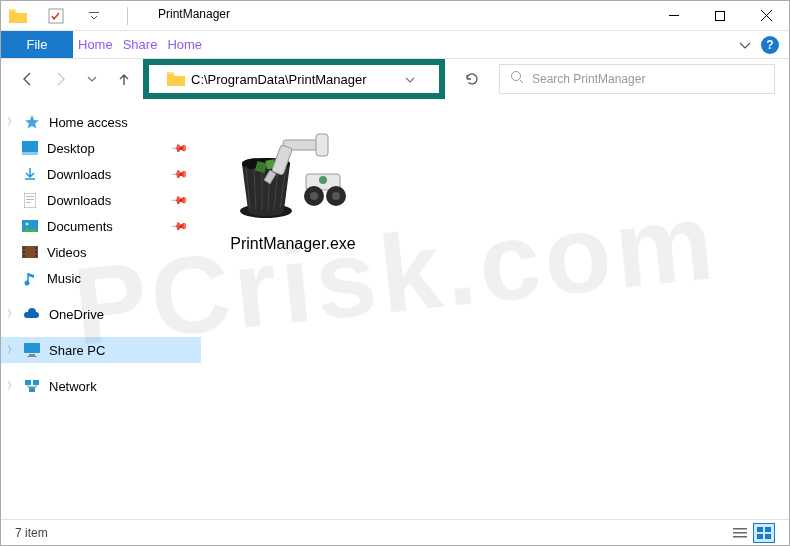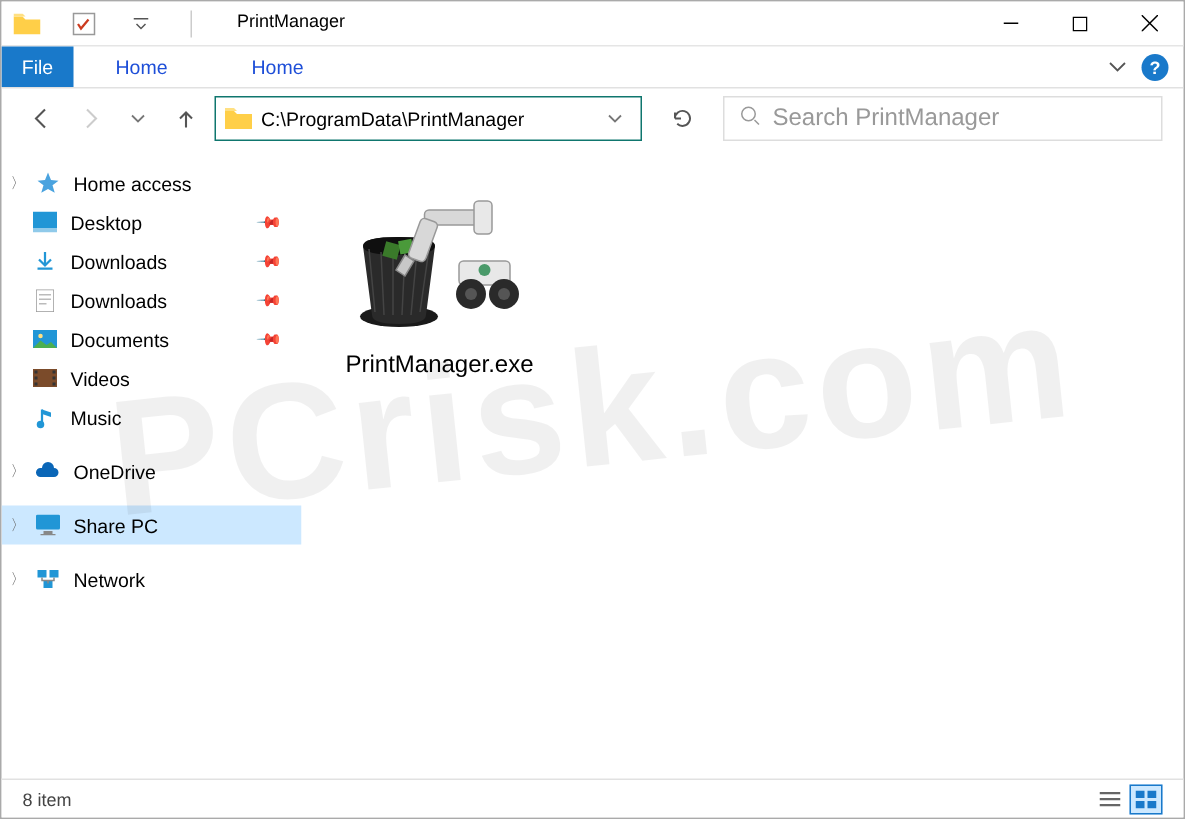--- a/index.html
+++ b/index.html
@@ -9,36 +9,36 @@
     .titlebar { height: 30px; display: flex; align-items: center; background: #fff; border-bottom: 1px solid #e5e5e5; }
     .titlebar-left { display: flex; padding-left: 8px; gap: 20px; }
     .qat-icon { width: 18px; height: 18px; display: flex; align-items: center; justify-content: center; }
     .titlebar-sep { width: 1px; height: 18px; background: #ccc; margin: 0 4px; }
     .window-title { font-size: 12px; color: #000; margin-left: 6px; }
     .titlebar-right { margin-left: auto; display: flex; }
     .win-btn { width: 46px; height: 30px; display: flex; align-items: center; justify-content: center; cursor: default; }
     
     
     .ribbon { height: 28px; display: flex; align-items: stretch; border-bottom: 1px solid #e1e1e1; }
-    .file-tab { width: 48px; background: #1979ca; color: #fff; display: flex; align-items: center; justify-content: center; font-size: 13px; }
-    .ribbon-tab { padding: 0 28px; display: flex; align-items: center; font-size: 13px; color: #1d4ed8; cursor: default; }
+    .file-tab { width: 72px; background: #1979ca; color: #fff; display: flex; align-items: center; justify-content: center; font-size: 13px; }
+    .ribbon-tab { padding: 0 5px; display: flex; align-items: center; font-size: 13px; color: #8b5cf6; cursor: default; }
     .ribbon-right { margin-left: auto; display: flex; align-items: center; padding-right: 10px; gap: 10px; }
     .help-circle { width: 18px; height: 18px; border-radius: 50%; background: #1979ca; color: #fff; font-size: 12px; font-weight: bold; display: flex; align-items: center; justify-content: center; }
     
     
     .addr-row { height: 40px; display: flex; align-items: center; padding: 0 14px; gap: 6px; }
     .nav-btn { width: 26px; height: 26px; display: flex; align-items: center; justify-content: center; color: #666; }
     .nav-btn.disabled { color: #ccc; }
-    .address-bar { flex: 1; height: 30px; border: 1px solid #0f766e; display: flex; align-items: center; padding: 0 6px; gap: 6px; max-width: 330px; }
+    .address-bar { flex: 1; height: 40px; border: 6px solid #0f766e; display: flex; align-items: center; padding: 0 18px; gap: 6px; max-width: 330px; }
     .address-bar .folder-mini { width: 18px; height: 14px; }
     .address-path { font-size: 13px; color: #000; flex: 1; }
     .addr-dropdown { color: #666; padding: 0 6px; }
     .refresh-btn { width: 30px; height: 30px; display: flex; align-items: center; justify-content: center; color: #555; margin-left: 6px; }
     .search-box { flex: 1; height: 30px; border: 1px solid #ddd; display: flex; align-items: center; padding: 0 10px; gap: 8px; color: #888; margin-left: 6px; }
-    .search-box input { border: none; outline: none; font-size: 16px; flex: 1; color: #8b5cf6; }
+    .search-box input { border: none; outline: none; font-size: 12px; flex: 1; color: #8b5cf6; }
     .search-box input::placeholder { color: #999; }
     
     
     .main { display: flex; height: calc(100% - 30px - 28px - 40px - 26px); }
     
     
     .nav-pane { width: 200px; padding: 10px 0; overflow-y: auto; }
     .nav-item { height: 26px; display: flex; align-items: center; padding-left: 22px; gap: 8px; font-size: 13px; color: #000; cursor: default; }
     .nav-item.child { padding-left: 20px; }
     .nav-item.selected { background: #cce8ff; }
@@ -103,20 +103,21 @@
       <svg width="11" height="11" viewBox="0 0 11 11">
           <path d="M0 0l11 11M11 0L0 11" stroke="#000" stroke-width="1"></path>
         </svg>
     </div>
   </div>
 </div>
 
 <div class="ribbon">
   <div class="file-tab">File</div>
   <div class="ribbon-tab">Home</div>
+  <div class="ribbon-tab">Share</div>
   <div class="ribbon-tab">Home</div>
   <div class="ribbon-right">
     <span>
       <svg width="12" height="10" viewBox="0 0 12 10">
           <path d="M1 3l5 5 5-5" stroke="#555" fill="none" stroke-width="1.2"></path>
         </svg>
     </span>
     <span class="help-circle">?</span>
   </div>
 </div>
@@ -313,21 +314,21 @@
         </svg>
       </div>
       <div class="file-label">PrintManager.exe</div>
     </div>
   </div>
 </div>
 
 <div class="watermark">PCrisk.com</div>
 
 <div class="statusbar">
-  <span>8 item</span>
+  <span>7 item</span>
   <div class="statusbar-right">
     <div class="view-toggle">
       <svg width="14" height="12" viewBox="0 0 14 12">
           <rect y="1" width="14" height="1.5" fill="#666"></rect>
           <rect y="5" width="14" height="1.5" fill="#666"></rect>
           <rect y="9" width="14" height="1.5" fill="#666"></rect>
         </svg>
     </div>
     <div class="view-toggle active">
       <svg width="14" height="12" viewBox="0 0 14 12">

